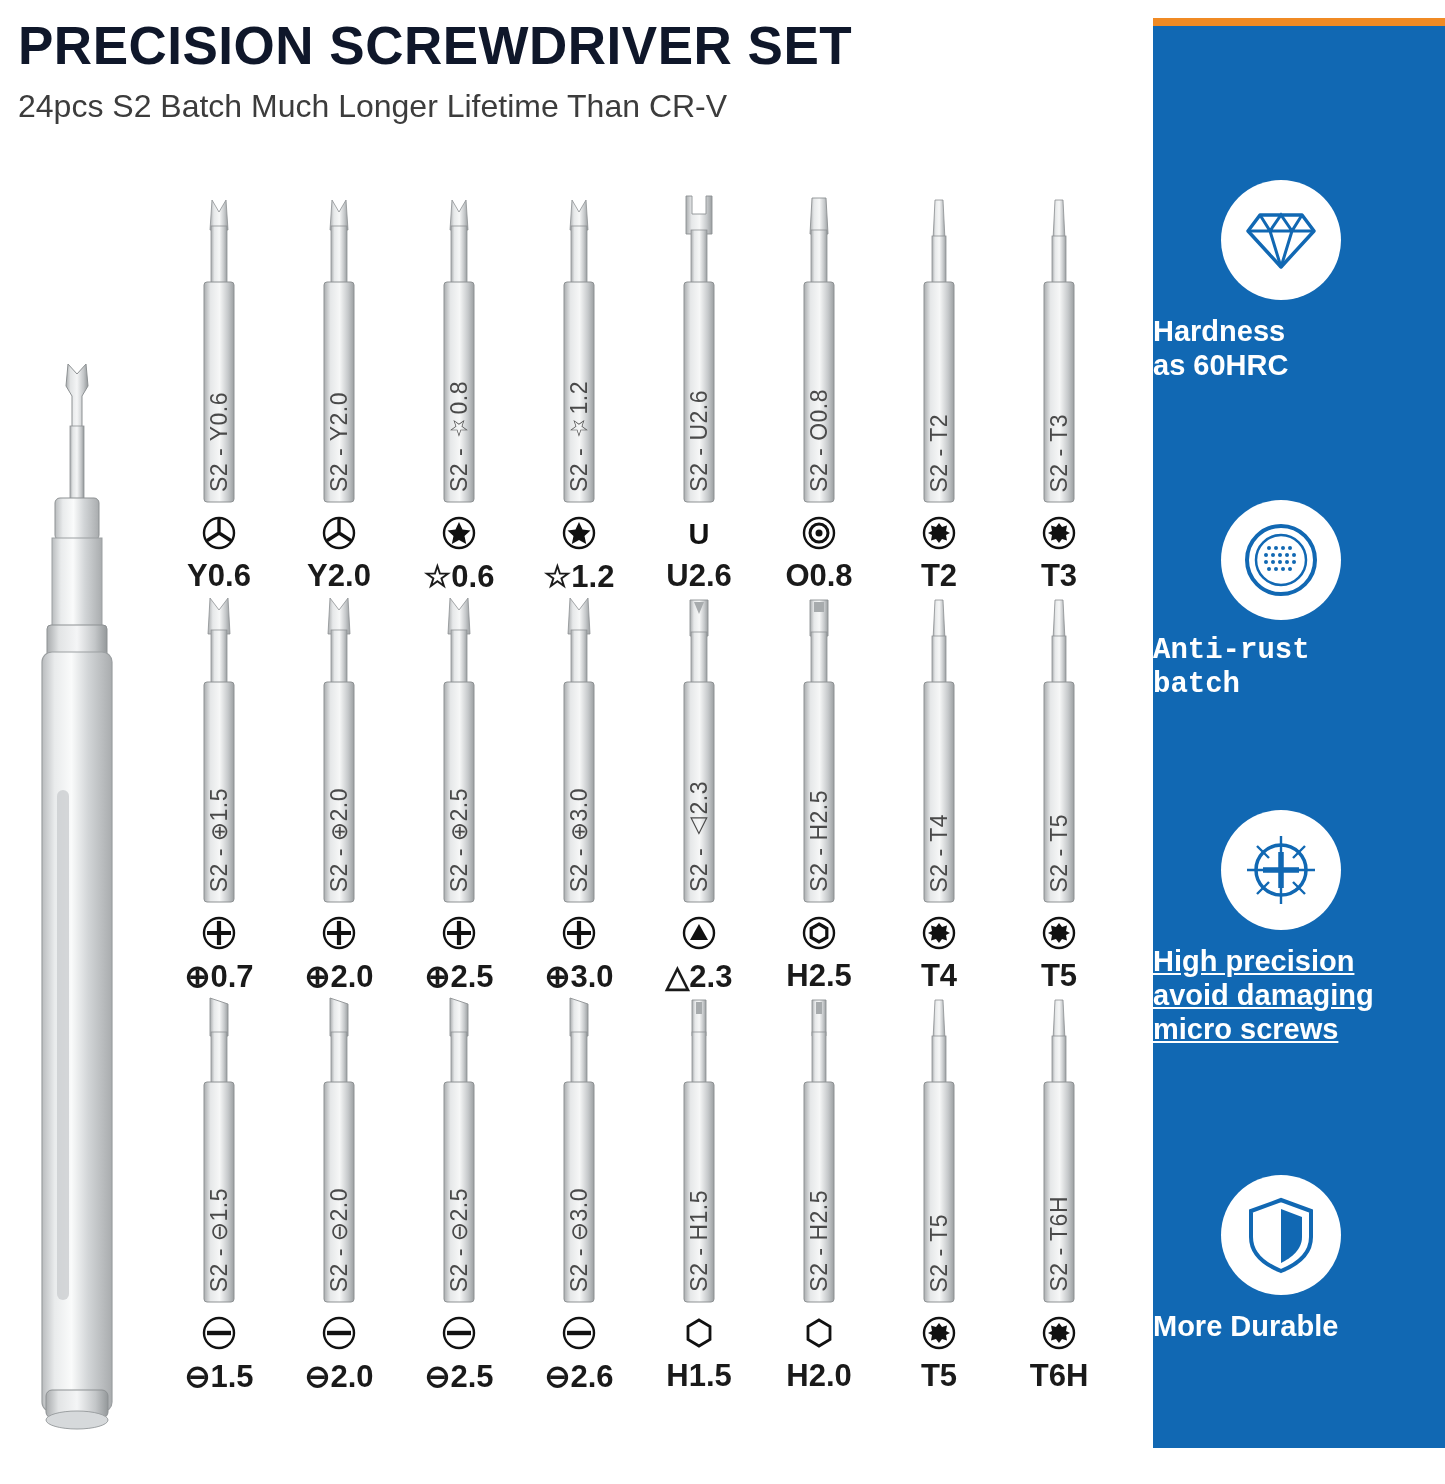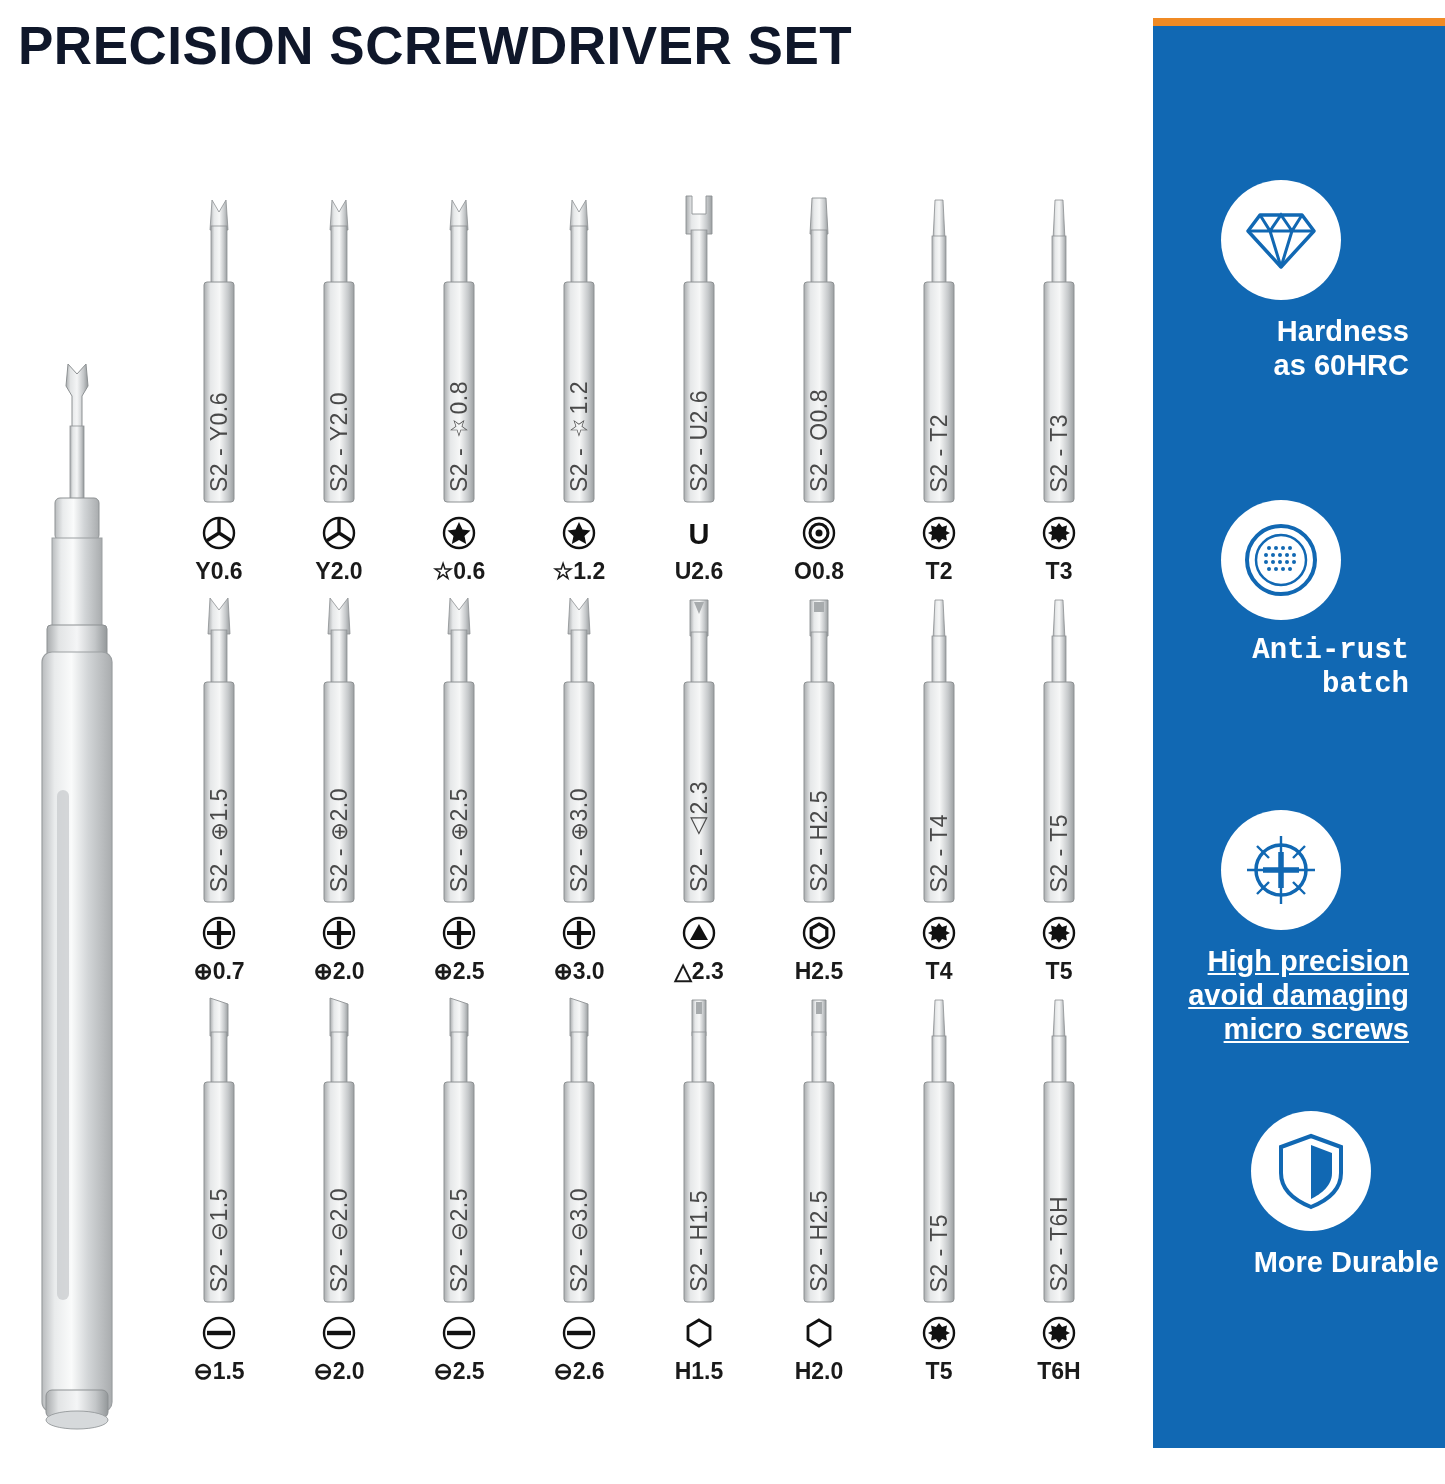--- a/index.html
+++ b/index.html
@@ -67,21 +67,21 @@
     left: 0px;
     top: 0;
     width: 13px;
     height: 1484px;
     background: #ffffff;
   }
   .feature {
     position: absolute;
     left: 13px;
     width: 256px;
-    text-align: right;
+    text-align: left;
     color: #ffffff;
   }
   .feature .circle {
     width: 120px;
     height: 120px;
     border-radius: 50%;
     background: #ffffff;
     margin: 0 auto 14px auto;
     display: flex;
     align-items: center;
@@ -142,32 +142,33 @@
     margin-bottom: 18px;
   }
   .bit-icon {
     height: 42px;
     display: flex;
     align-items: center;
     justify-content: center;
     margin-top: 2px;
   }
   .bit-caption {
-    font-size: 23px;
+    font-size: 31px;
     font-weight: bold;
     color: #1a1a1a;
     margin-top: 4px;
     white-space: nowrap;
   }
 </style>
 </head>
 <body>
 
 <div class="header">
   <h1 class="title">PRECISION SCREWDRIVER SET</h1>
+  <p class="subtitle">24pcs S2 Batch Much Longer Lifetime Than CR-V</p>
 </div>
 
 <div class="handle">
   <svg width="110" height="1090" viewBox="0 0 110 1090">
     <defs>
       <linearGradient id="metal" x1="0" y1="0" x2="1" y2="0">
         <stop offset="0%" stop-color="#b9bcbe"></stop>
         <stop offset="18%" stop-color="#e9ebec"></stop>
         <stop offset="42%" stop-color="#fafbfb"></stop>
         <stop offset="66%" stop-color="#d2d5d7"></stop>
@@ -755,21 +756,21 @@
         <path d="M40 6 L40 74 M6 40 L74 40" stroke="#1168b3" stroke-width="2.4"></path>
         <path d="M40 22 L40 58 M22 40 L58 40" stroke="#1168b3" stroke-width="5.5"></path>
         <path d="M16 16 L28 28 M64 16 L52 28 M16 64 L28 52 M64 64 L52 52" stroke="#1168b3" stroke-width="2.4"></path>
       </svg>
     </div>
     <div class="flabel">High precision
 avoid damaging
 micro screws</div>
   </div>
 
-  <div class="feature" style="top:1111px;padding-left:30px;">
+  <div class="feature" style="top:1175px;">
     <div class="circle">
       <svg width="70" height="80" viewBox="0 0 70 80">
         <path d="M35 5 L65 16 L65 42 C65 60 50 70 35 76 C20 70 5 60 5 42 L5 16 Z" fill="none" stroke="#1168b3" stroke-width="4"></path>
         <path d="M35 14 L56 22 L56 42 C56 55 45 63 35 68 Z" fill="#1168b3"></path>
       </svg>
     </div>
     <div class="flabel">More Durable</div>
   </div>
 </div>
 

